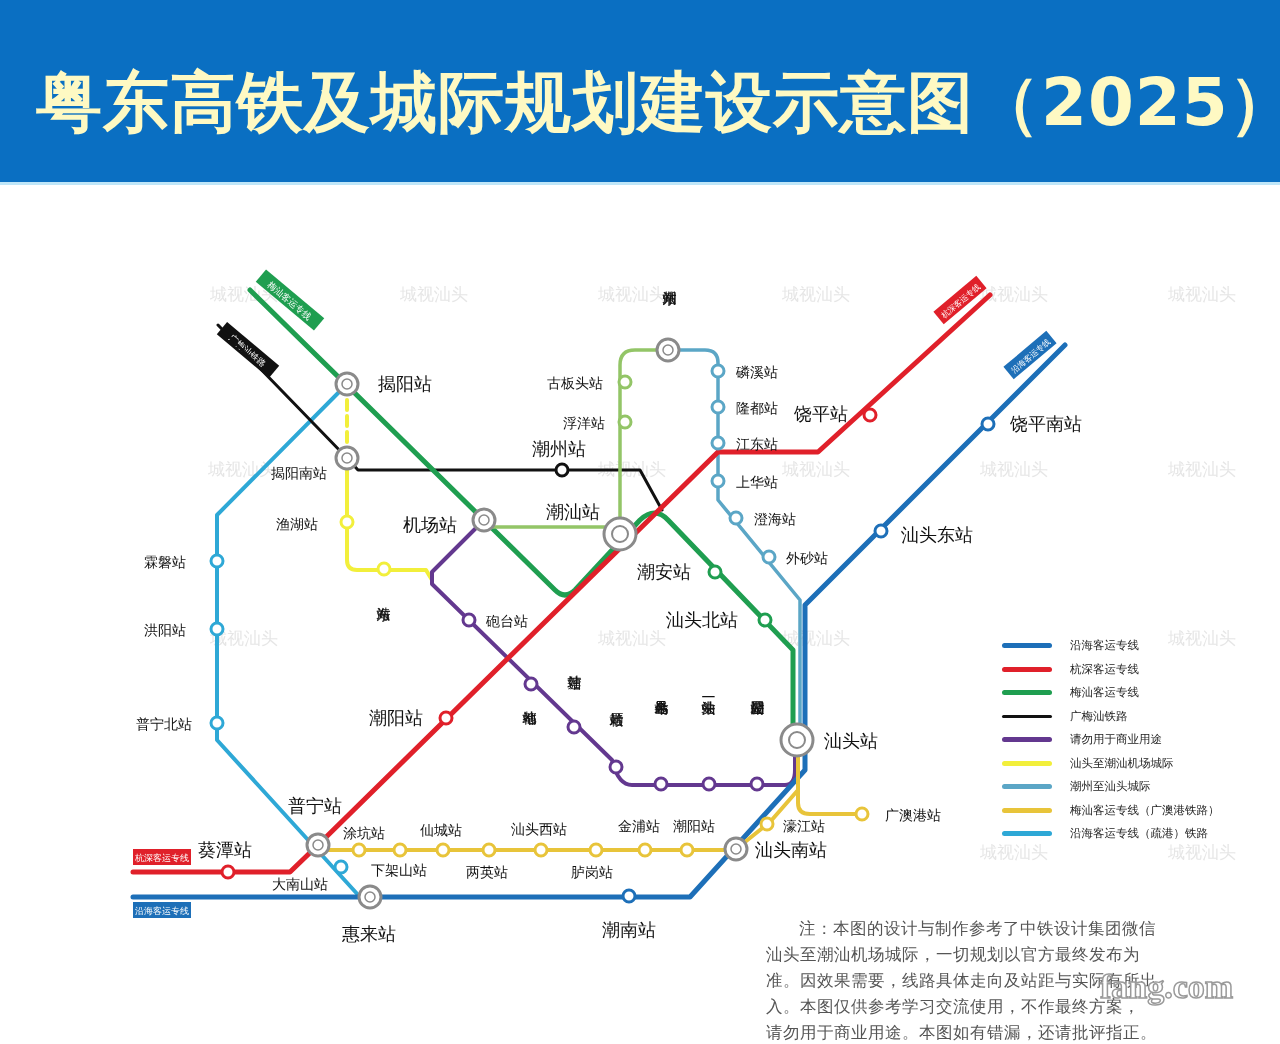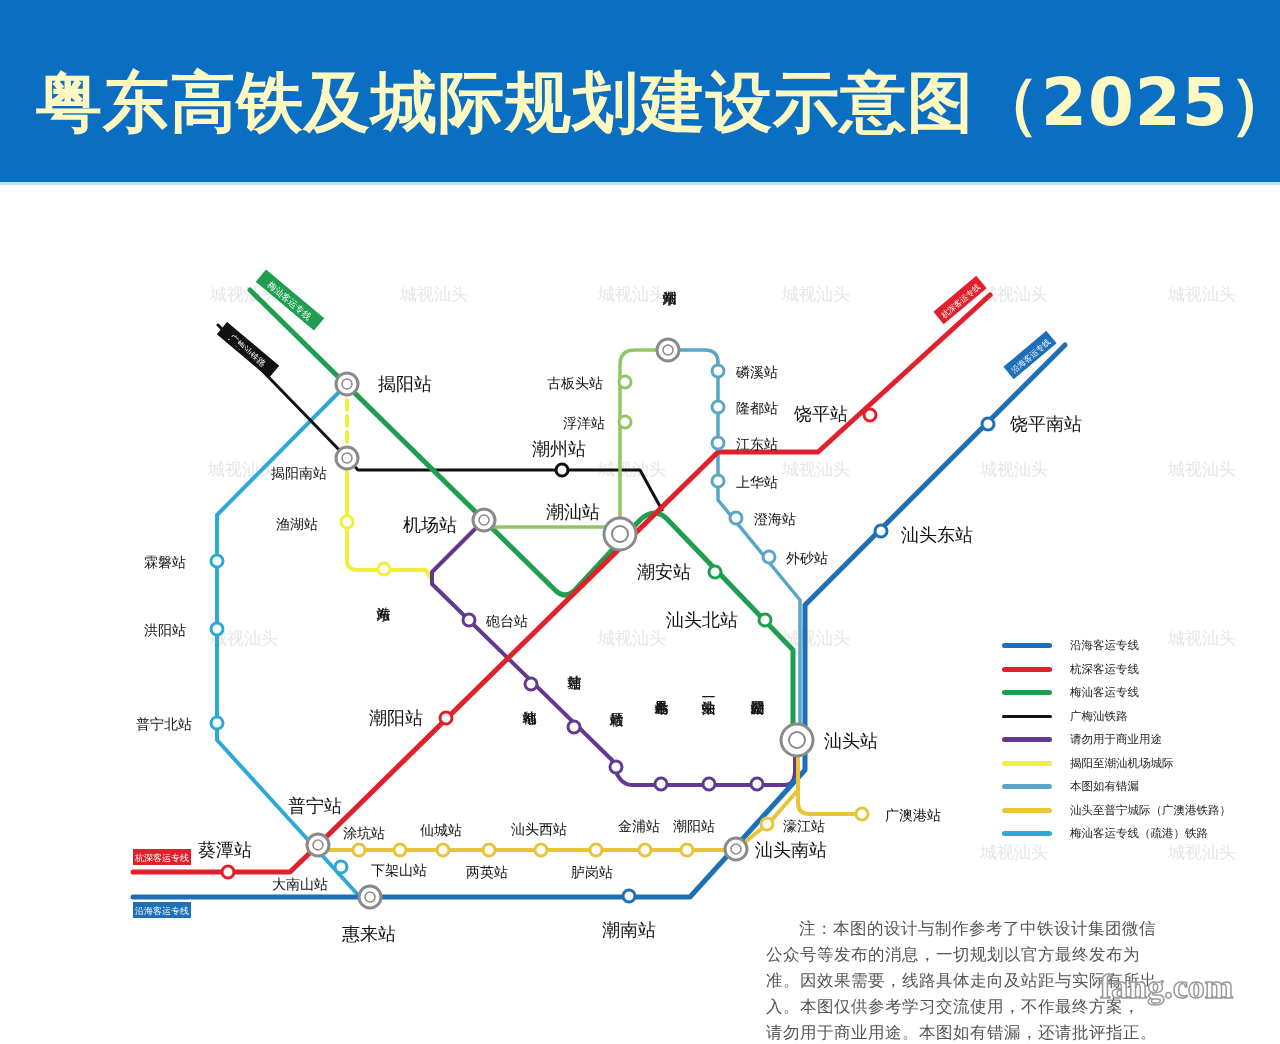--- a/index.html
+++ b/index.html
@@ -230,37 +230,37 @@
   <div class="legend-row">
       <span class="legend-swatch" style="background:#111;height:3px"></span>
       <span class="legend-label">广梅汕铁路</span>
     </div>
   <div class="legend-row">
       <span class="legend-swatch" style="background:#63388f"></span>
       <span class="legend-label">请勿用于商业用途</span>
     </div>
   <div class="legend-row">
       <span class="legend-swatch" style="background:#f2ef3b"></span>
-      <span class="legend-label">揭阳至潮汕机场城际</span>
+      <span class="legend-label">汕头至潮汕机场城际</span>
     </div>
   <div class="legend-row">
       <span class="legend-swatch" style="background:#5ba6c6"></span>
-      <span class="legend-label">本图如有错漏</span>
+      <span class="legend-label">潮州至汕头城际</span>
     </div>
   <div class="legend-row">
       <span class="legend-swatch" style="background:#e8c43a"></span>
-      <span class="legend-label">汕头至普宁城际（广澳港铁路）</span>
+      <span class="legend-label">梅汕客运专线（广澳港铁路）</span>
     </div>
   <div class="legend-row">
       <span class="legend-swatch" style="background:#2ea8d6"></span>
-      <span class="legend-label">梅汕客运专线（疏港）铁路</span>
+      <span class="legend-label">沿海客运专线（疏港）铁路</span>
     </div>
 </div>
 
 <div class="note">
   <p style="text-indent:2em">注：本图的设计与制作参考了中铁设计集团微信</p>
-  <p>公众号等发布的消息，一切规划以官方最终发布为</p>
+  <p>汕头至潮汕机场城际，一切规划以官方最终发布为</p>
   <p>准。因效果需要，线路具体走向及站距与实际有所出</p>
   <p>入。本图仅供参考学习交流使用，不作最终方案，</p>
   <p>请勿用于商业用途。本图如有错漏，还请批评指正。</p>
 </div>
 
 <div class="fang">fang.com</div>
 
 </body></html>

